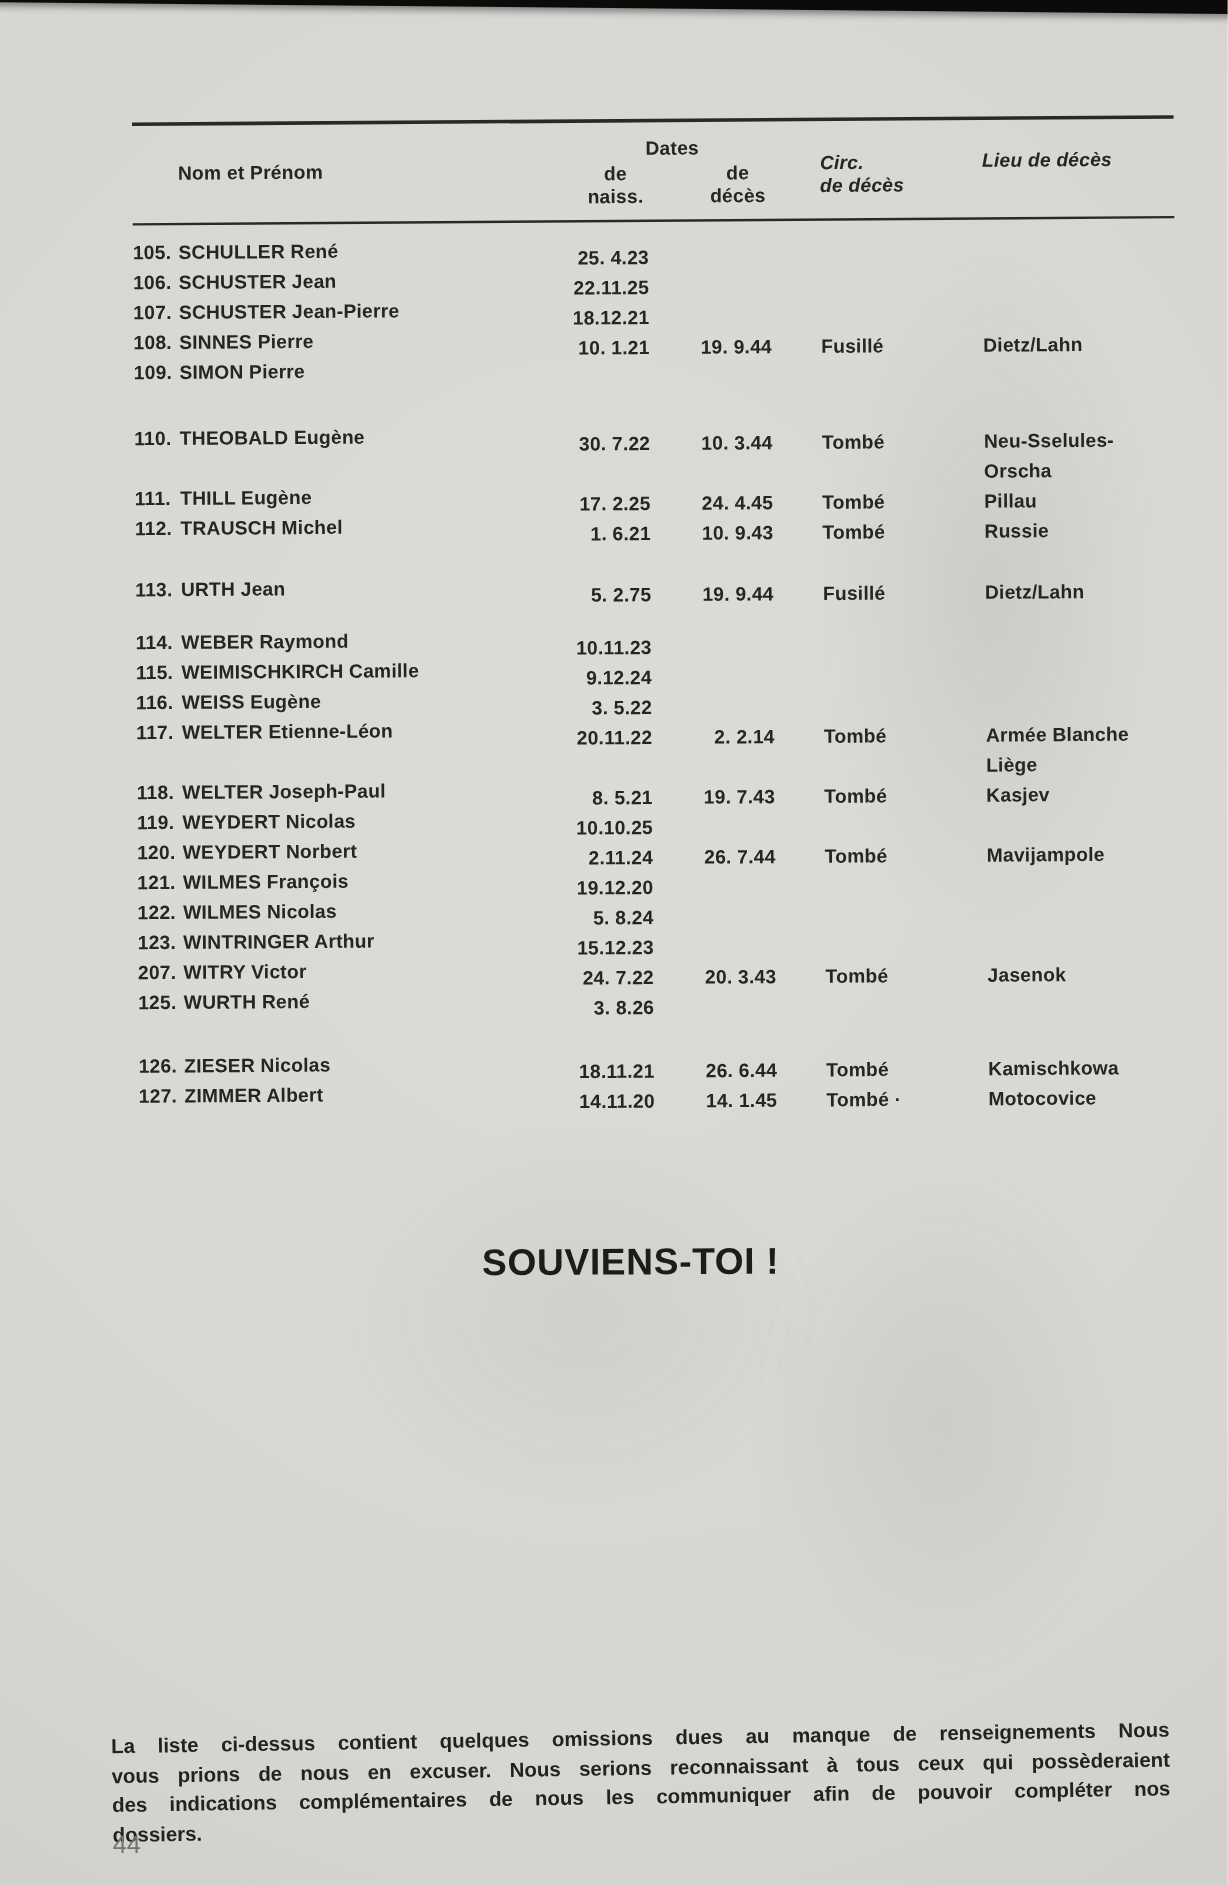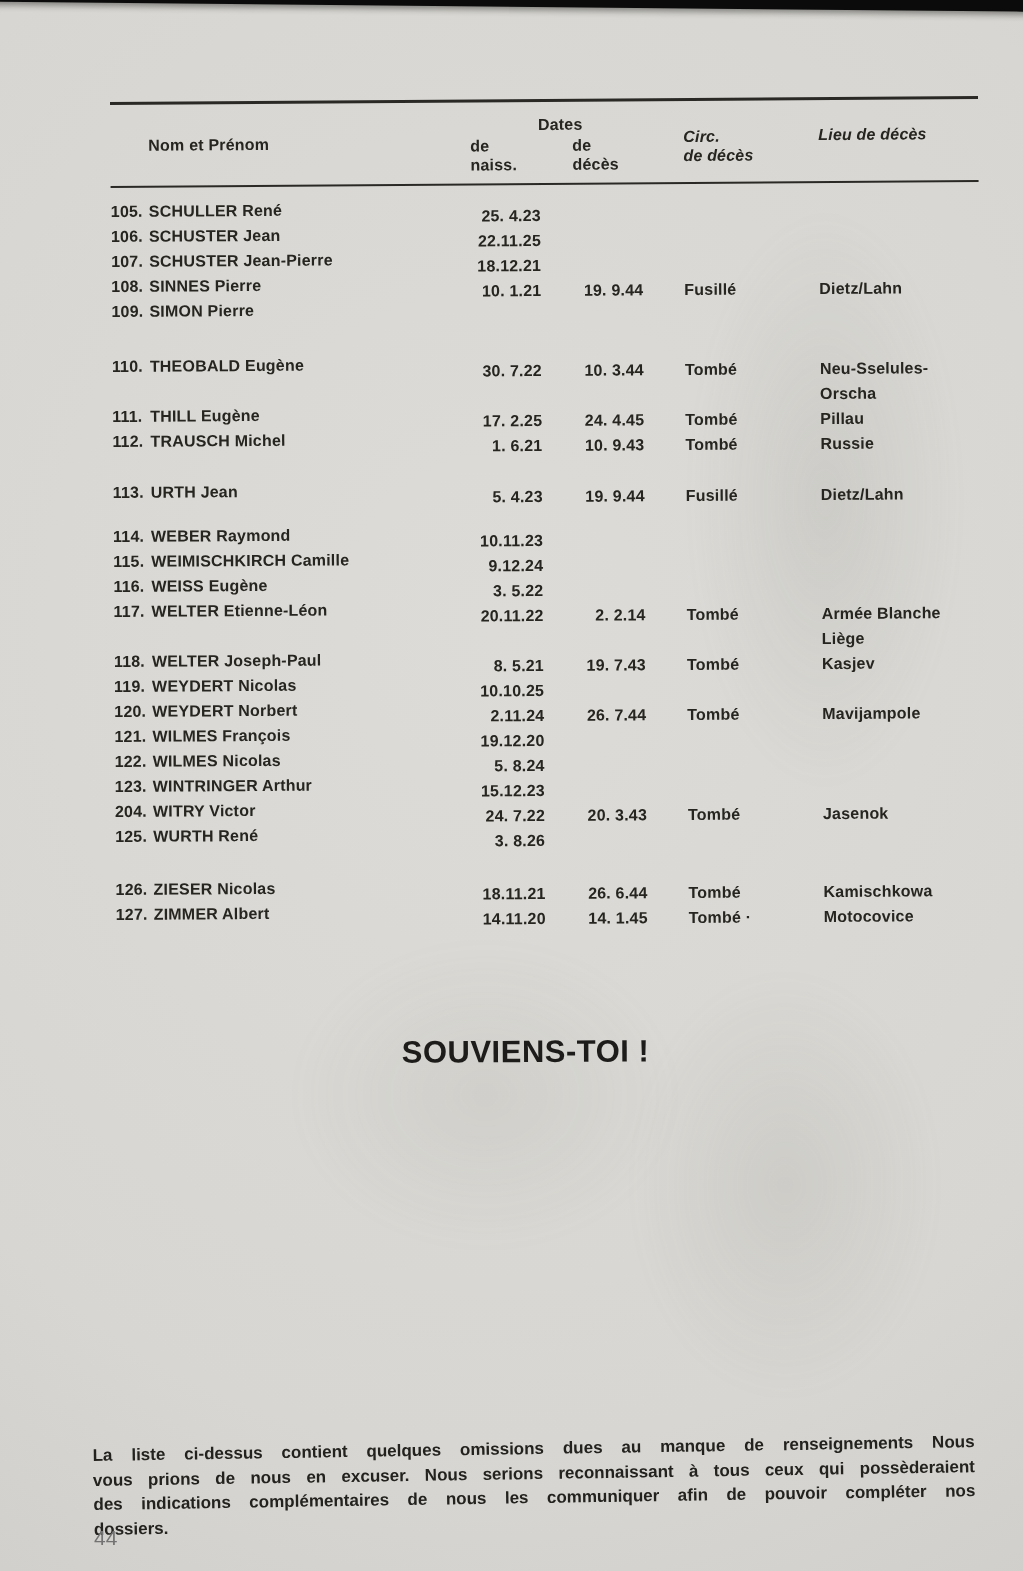--- a/index.html
+++ b/index.html
@@ -46,21 +46,21 @@
   .rule { position: absolute; left: 0; width: 100%; background: #2a2926; }
   .rule-top { top: 0; height: 3px; }
   .rule-mid { top: 84px; height: 2px; }
 
   .thead { position: absolute; left: 0; top: 3px; width: 100%; height: 97px; }
   .thead span { display: block; }
   .h-name  { position: absolute; left: 38px;  top: 32px; text-align: right; }
   .h-dates { position: absolute; left: 360px; top: 14px; width: 180px; text-align: center; }
   .h-birth { position: absolute; left: 360px; top: 34px; width: 85px; }
   .h-death { position: absolute; left: 462px; top: 34px; width: 85px; }
-  .h-birth .hl, .h-death .hl { text-align: left; line-height: 19px; }
+  .h-birth .hl, .h-death .hl { text-align: center; line-height: 19px; }
   .h-circ  { position: absolute; left: 573px; top: 26px; }
   .h-circ .hl { text-align: left; line-height: 19px; font-style: italic; }
   .h-place { position: absolute; left: 708px; top: 26px; font-style: italic; }
 
   .tbody { position: absolute; left: 0; top: 100px; width: 100%; }
   .row { position: relative; height: 25px; line-height: 20px; }
   .row span { position: absolute; white-space: nowrap; }
   .c-num   { left: 0;     width: 36px; }
   .c-name  { left: 38px;  width: 260px; }
   .c-birth { left: 340px; width: 90px; text-align: right; top: 7px; }
@@ -202,21 +202,21 @@
         <span class="c-num">112.</span>
         <span class="c-name">TRAUSCH Michel</span>
         <span class="c-birth">1. 6.21</span>
         <span class="c-death">10. 9.43</span>
         <span class="c-circ">Tombé</span>
         <span class="c-place">Russie</span>
       </div>
       <div class="row" style="margin-top: 26px;">
         <span class="c-num">113.</span>
         <span class="c-name">URTH Jean</span>
-        <span class="c-birth">5. 4.23</span>
+        <span class="c-birth">5. 2.75</span>
         <span class="c-death">19. 9.44</span>
         <span class="c-circ">Fusillé</span>
         <span class="c-place">Dietz/Lahn</span>
       </div>
       <div class="row" style="margin-top: 19px;">
         <span class="c-num">114.</span>
         <span class="c-name">WEBER Raymond</span>
         <span class="c-birth">10.11.23</span>
         <span class="c-death"></span>
         <span class="c-circ"></span>
@@ -296,21 +296,21 @@
       </div>
       <div class="row">
         <span class="c-num">123.</span>
         <span class="c-name">WINTRINGER Arthur</span>
         <span class="c-birth">15.12.23</span>
         <span class="c-death"></span>
         <span class="c-circ"></span>
         <span class="c-place"></span>
       </div>
       <div class="row">
-        <span class="c-num">204.</span>
+        <span class="c-num">207.</span>
         <span class="c-name">WITRY Victor</span>
         <span class="c-birth">24. 7.22</span>
         <span class="c-death">20. 3.43</span>
         <span class="c-circ">Tombé</span>
         <span class="c-place">Jasenok</span>
       </div>
       <div class="row">
         <span class="c-num">125.</span>
         <span class="c-name">WURTH René</span>
         <span class="c-birth">3. 8.26</span>

